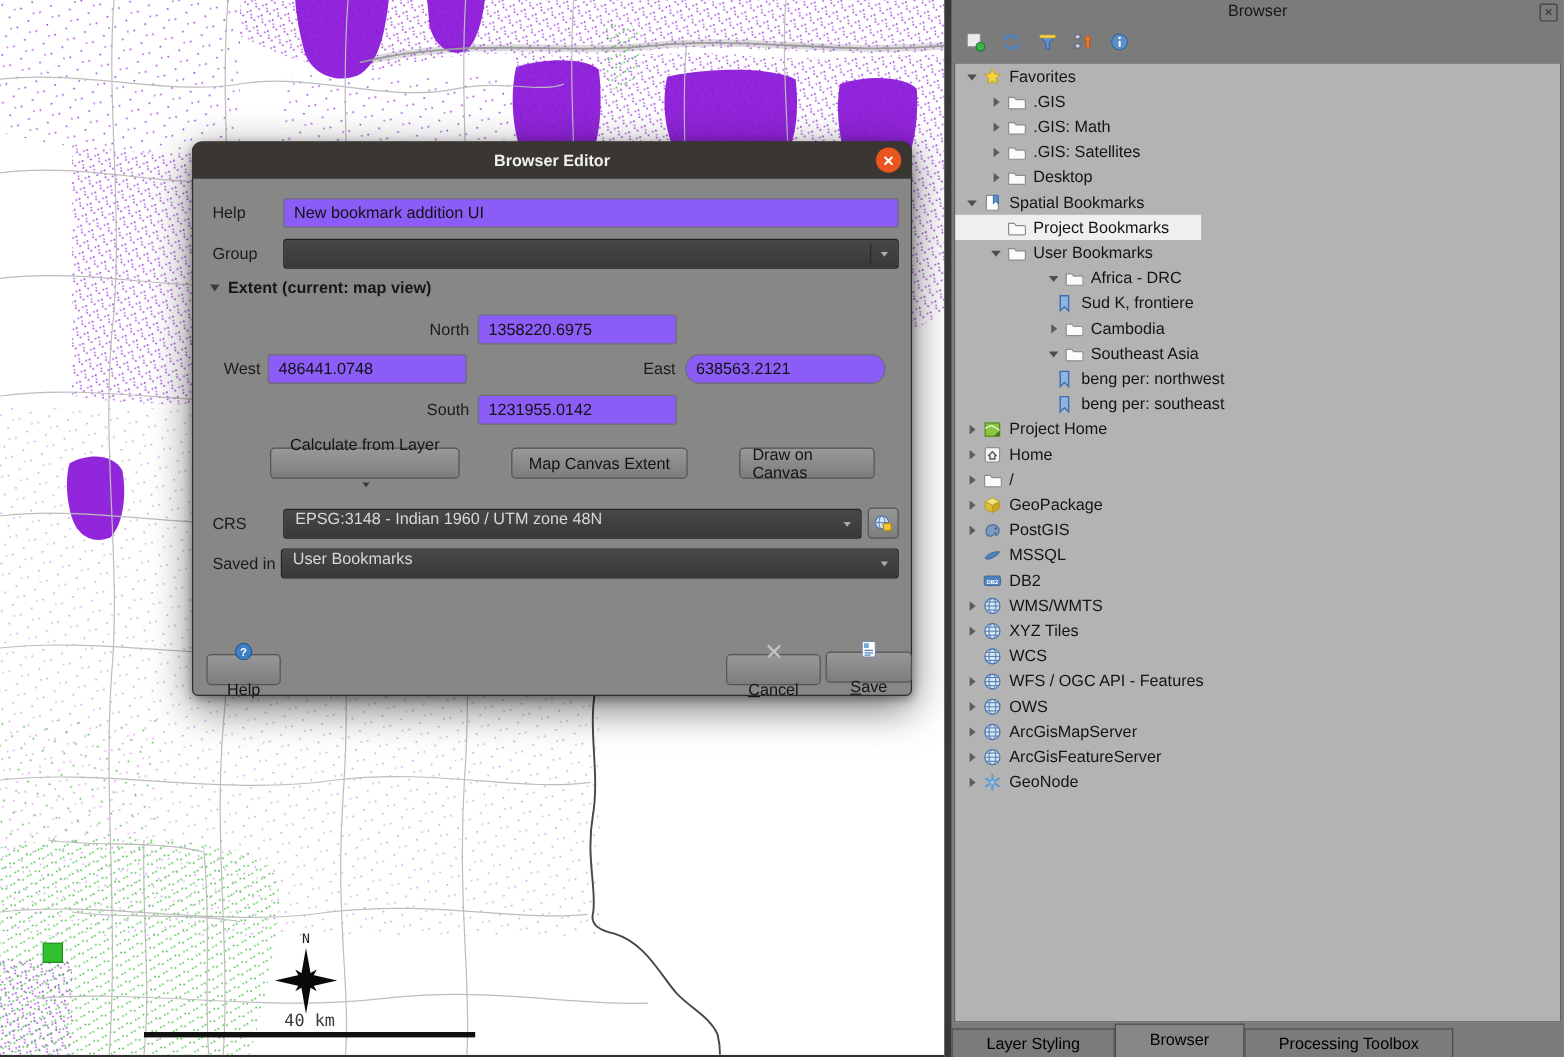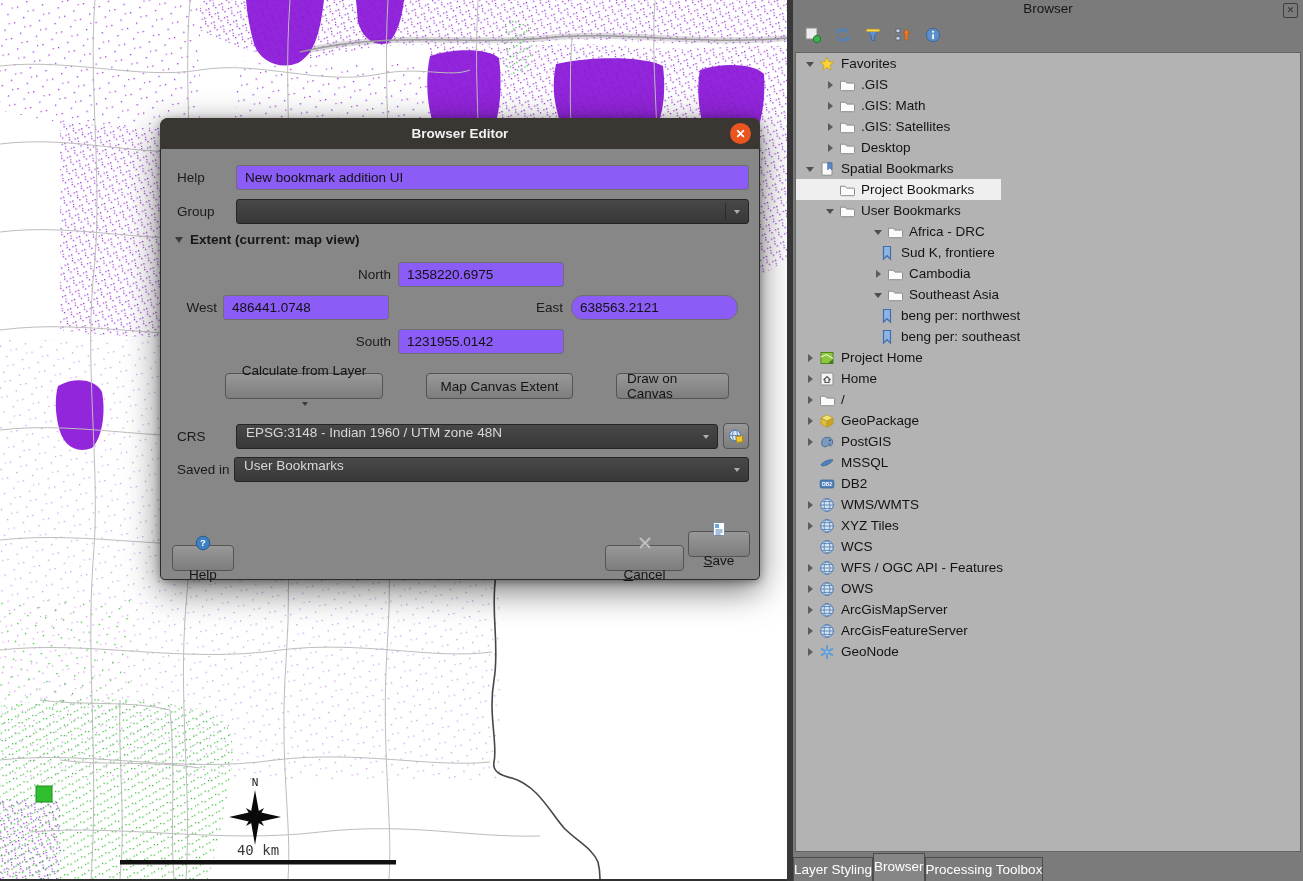--- a/index.html
+++ b/index.html
@@ -54,21 +54,21 @@
     overflow:hidden;box-sizing:border-box;}
   .trow{display:flex;align-items:center;height:21px;}
   .trow.lvl0{padding-left:8px}.trow.lvl1{padding-left:28px}.trow.lvl2{padding-left:76px}.trow.lvl3{padding-left:68px}
   .trow.sel{background:#efefef;width:fit-content;padding-right:27px;}
   .arw{width:12px;height:21px;display:inline-flex;align-items:center;justify-content:center;flex:none;}
   .arw.expanded::before{content:'';border:4px solid transparent;border-top:5px solid #4e4e4e;margin-top:5px;}
   .arw.collapsed::before{content:'';border:4px solid transparent;border-left:5.5px solid #5c5c5c;margin-left:5px;}
   .ticon{width:16px;height:16px;margin:0 6px 0 3px;flex:none;}
   .tlab{font-size:13.5px;color:#141414;white-space:nowrap;}
   .ptabs{position:absolute;left:0;bottom:0;height:28px;display:flex;align-items:flex-end;}
-  .ptab{height:24px;line-height:23px;padding:0 0;font-size:13.5px;color:#ffffff;background:#7b7b7b;
+  .ptab{height:24px;line-height:23px;padding:0 28px;font-size:13.5px;color:#000000;background:#7b7b7b;
     border:1px solid #4c4c4c;border-bottom:none;box-sizing:border-box;}
   .ptab.active{height:28px;line-height:26px;background:#868686;}
 </style>
 </head>
 <body>
 
 <svg width="0" height="0" style="position:absolute" aria-hidden="true">
   <defs>
     <symbol id="star-icon" viewBox="0 0 16 16">
         <path d="M8 1.2 L9.9 5.6 14.7 6 11 9.2 12.1 13.9 8 11.4 3.9 13.9 5 9.2 1.3 6 6.1 5.6 Z" fill="#f9d43c" stroke="#c7a01e" stroke-width=".8"></path>
@@ -290,21 +290,21 @@
       </svg>
       <span>Help</span>
     </div>
     <div class="gbtn" style="left:444px;top:426px;width:79px;">
       <svg class="mini" viewBox="0 0 16 16">
         <path d="M3.5,3.5 L12.5,12.5 M12.5,3.5 L3.5,12.5" stroke="#9a9a9a" stroke-width="3" stroke-linecap="round"></path>
         <path d="M3.5,3.5 L12.5,12.5 M12.5,3.5 L3.5,12.5" stroke="#c9c9c9" stroke-width="1.4" stroke-linecap="round"></path>
       </svg>
       <span class="accel">Cancel</span>
     </div>
-    <div class="gbtn" style="left:527px;top:412px;width:62px;">
+    <div class="gbtn" style="left:527px;top:424px;width:72px;">
       <svg class="mini" viewBox="0 0 16 16">
         <rect x="2.5" y="1.5" width="11" height="13" rx="1" fill="#fdfdfd" stroke="#7c8aa0"></rect>
         <rect x="4" y="3" width="4" height="4" fill="#6fa8dc"></rect>
         <path d="M4.5,9 H11.5 M4.5,11 H11.5 M4.5,13 H9.5" stroke="#4f81bd" stroke-width="1"></path>
       </svg>
       <span class="accel">Save</span>
     </div>
   </div>
 
   <div class="panel">

